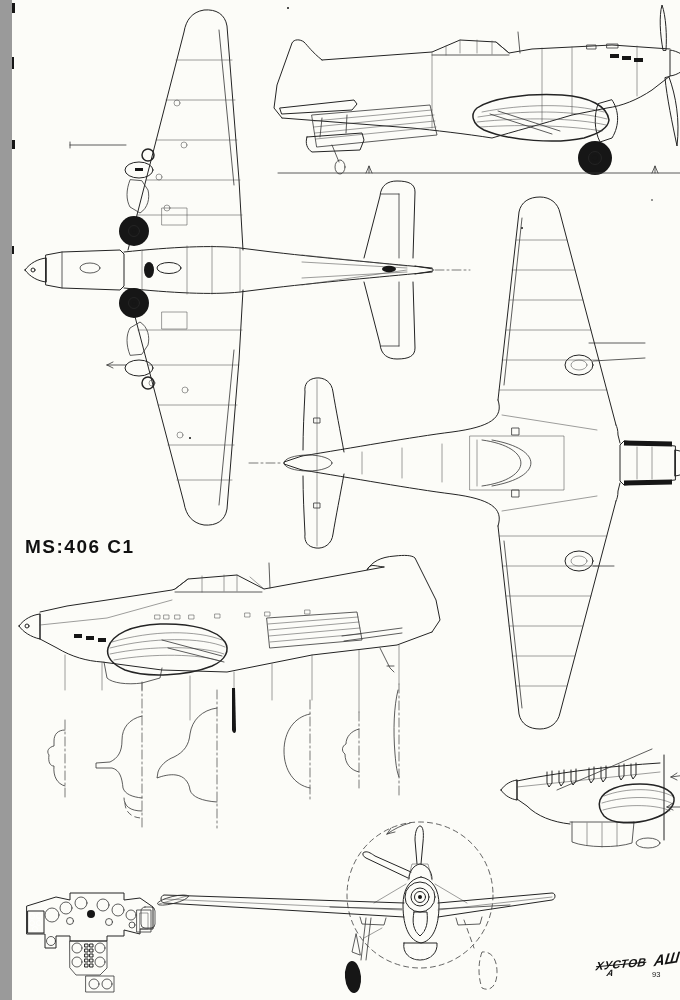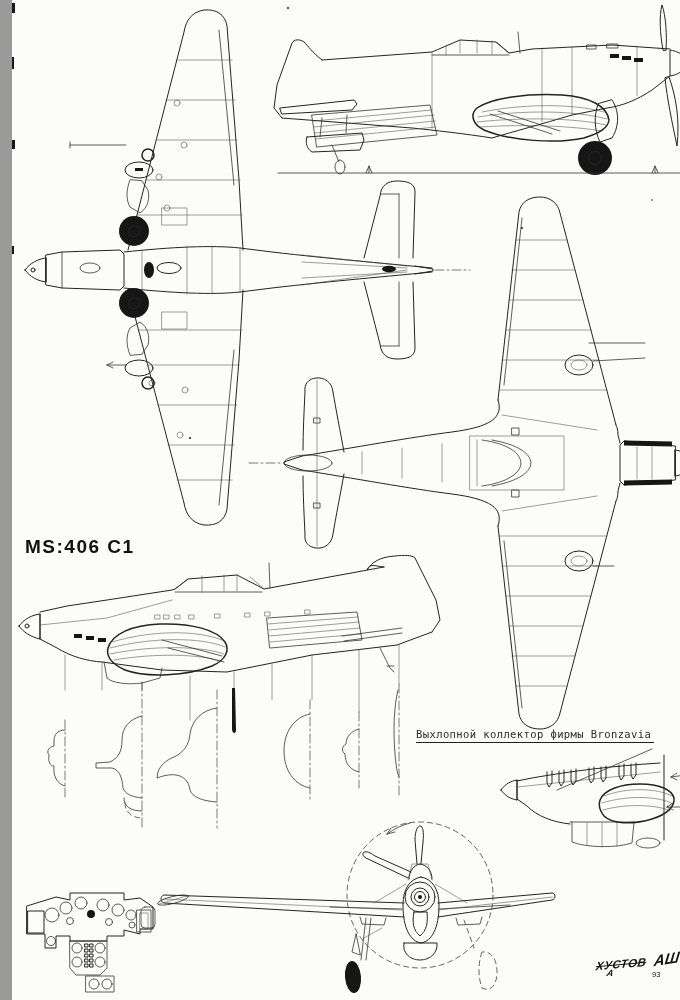--- a/index.html
+++ b/index.html
@@ -461,21 +461,20 @@
     <circle class="med" cx="95" cy="984" r="5"></circle>
     <g>
       <ellipse class="med" cx="161" cy="900" rx="16" ry="3.5" transform="rotate(-14 161 900)"></ellipse>
       <line class="thin" x1="147" y1="904" x2="175" y2="896"></line>
     </g>
   </g>
 </svg>
 
 <div class="model-label">MS:406 C1</div>
 
-<div class="exhaust-label">Выхлопной коллектор фирмы Bronzavia</div>
 
 <div class="signature">
   <span class="sig-name">ХУСТОВ</span>
   <span class="sig-letter">А</span>
   <span class="sig-year">93</span>
   <span class="sig-initials">АШ</span>
 </div>
 
 </div>
 

